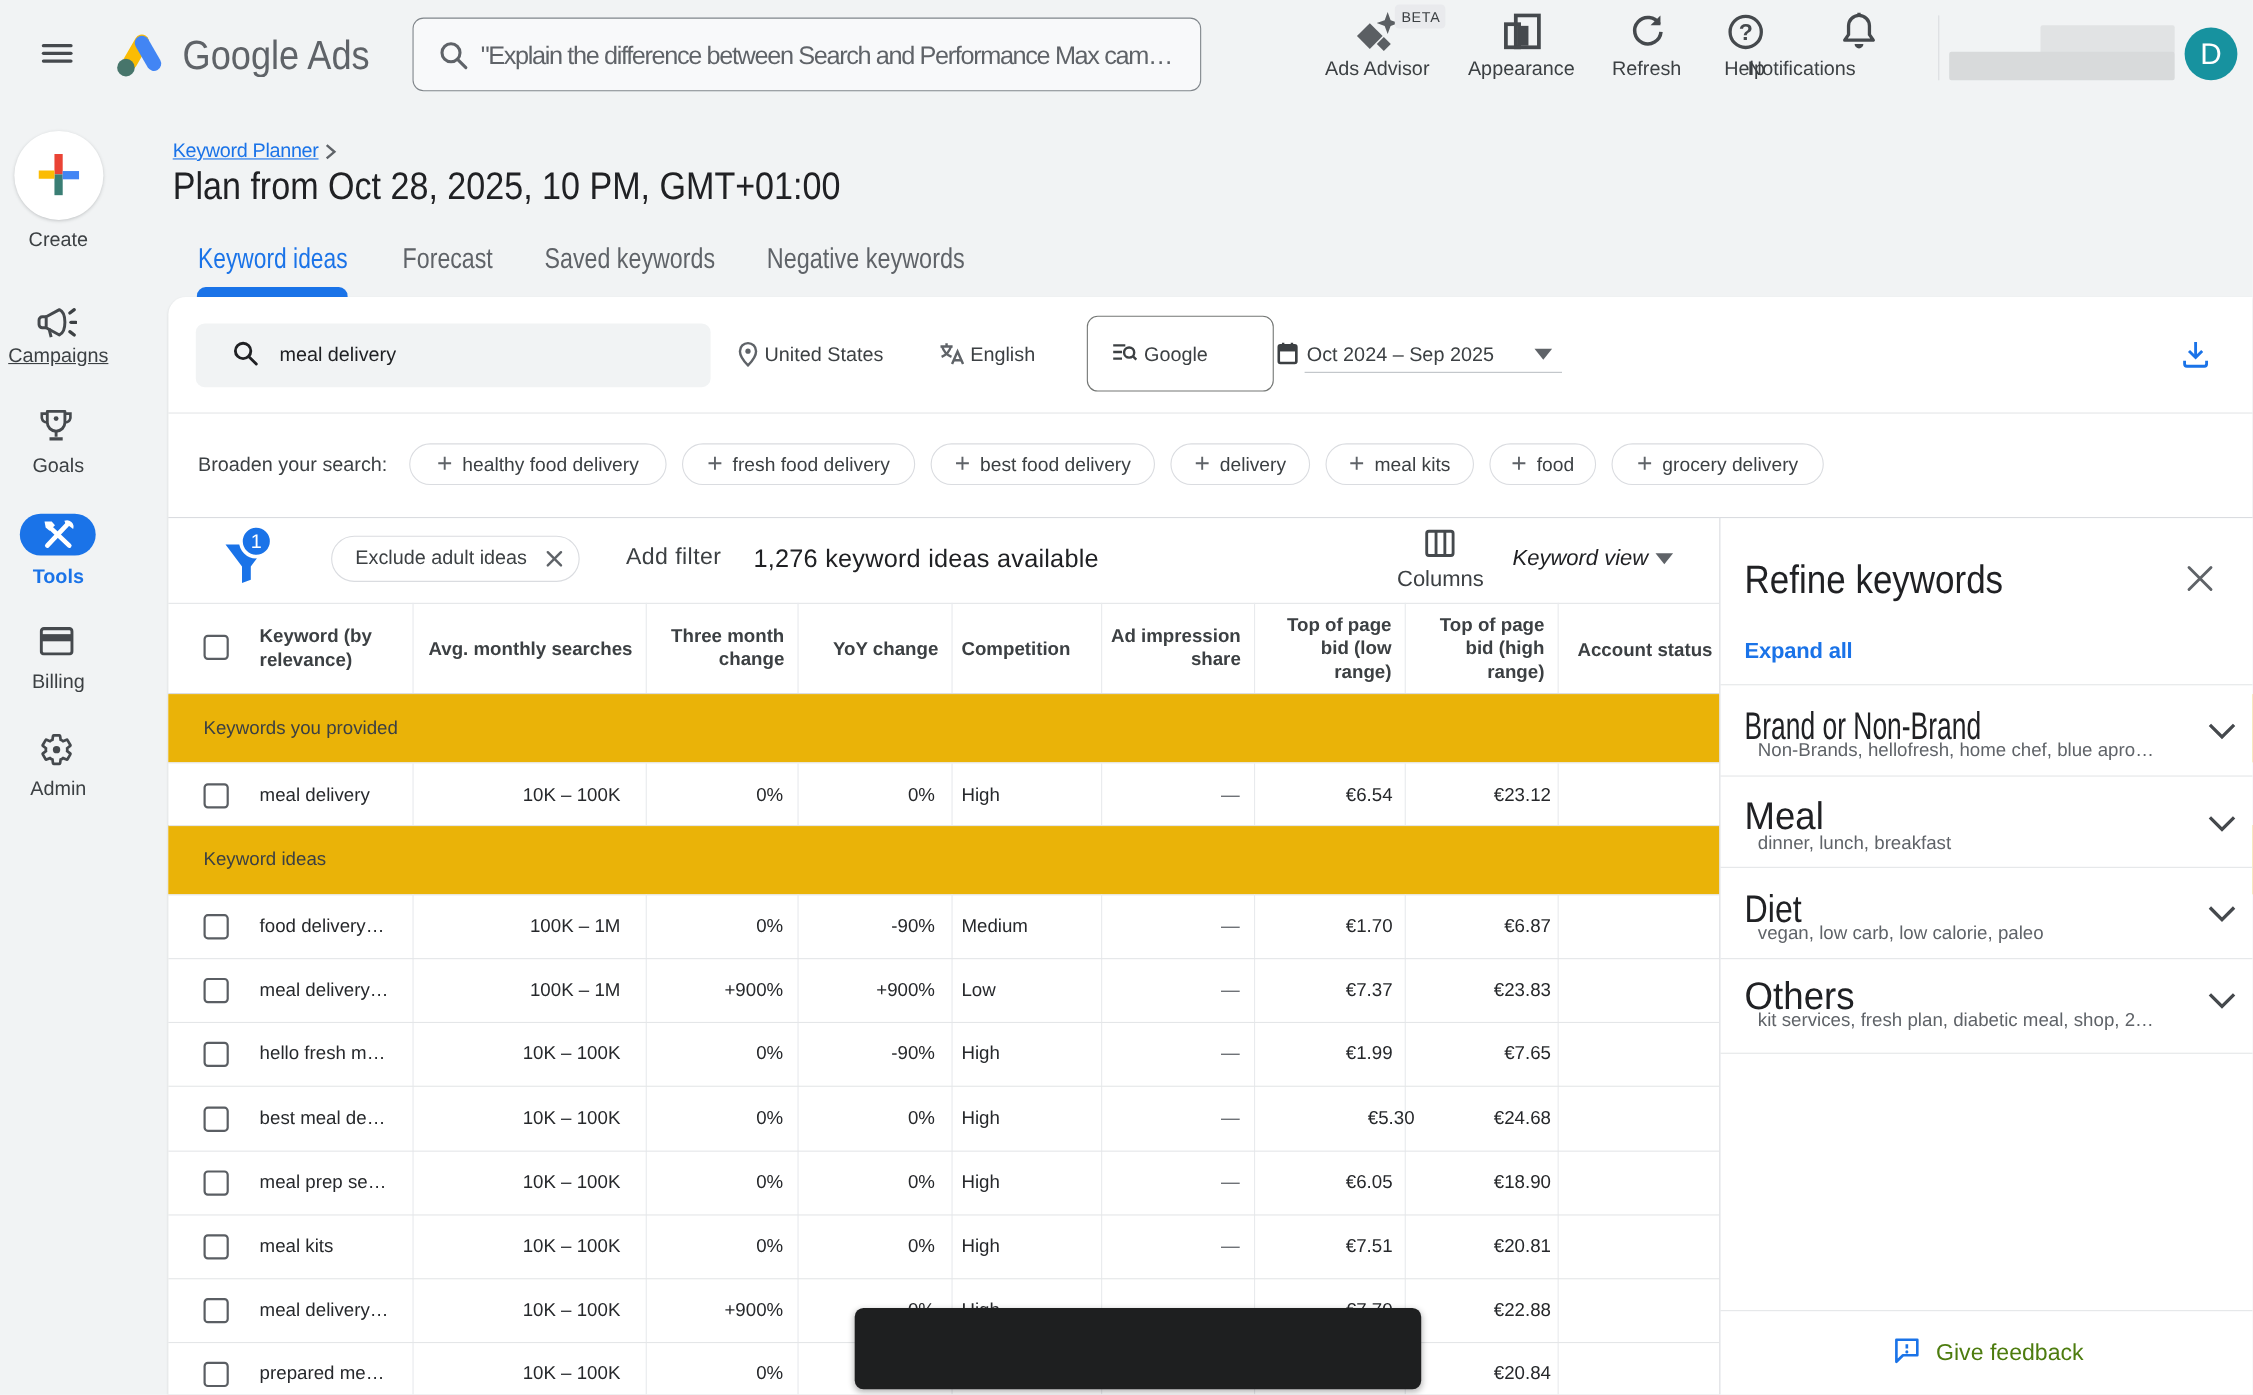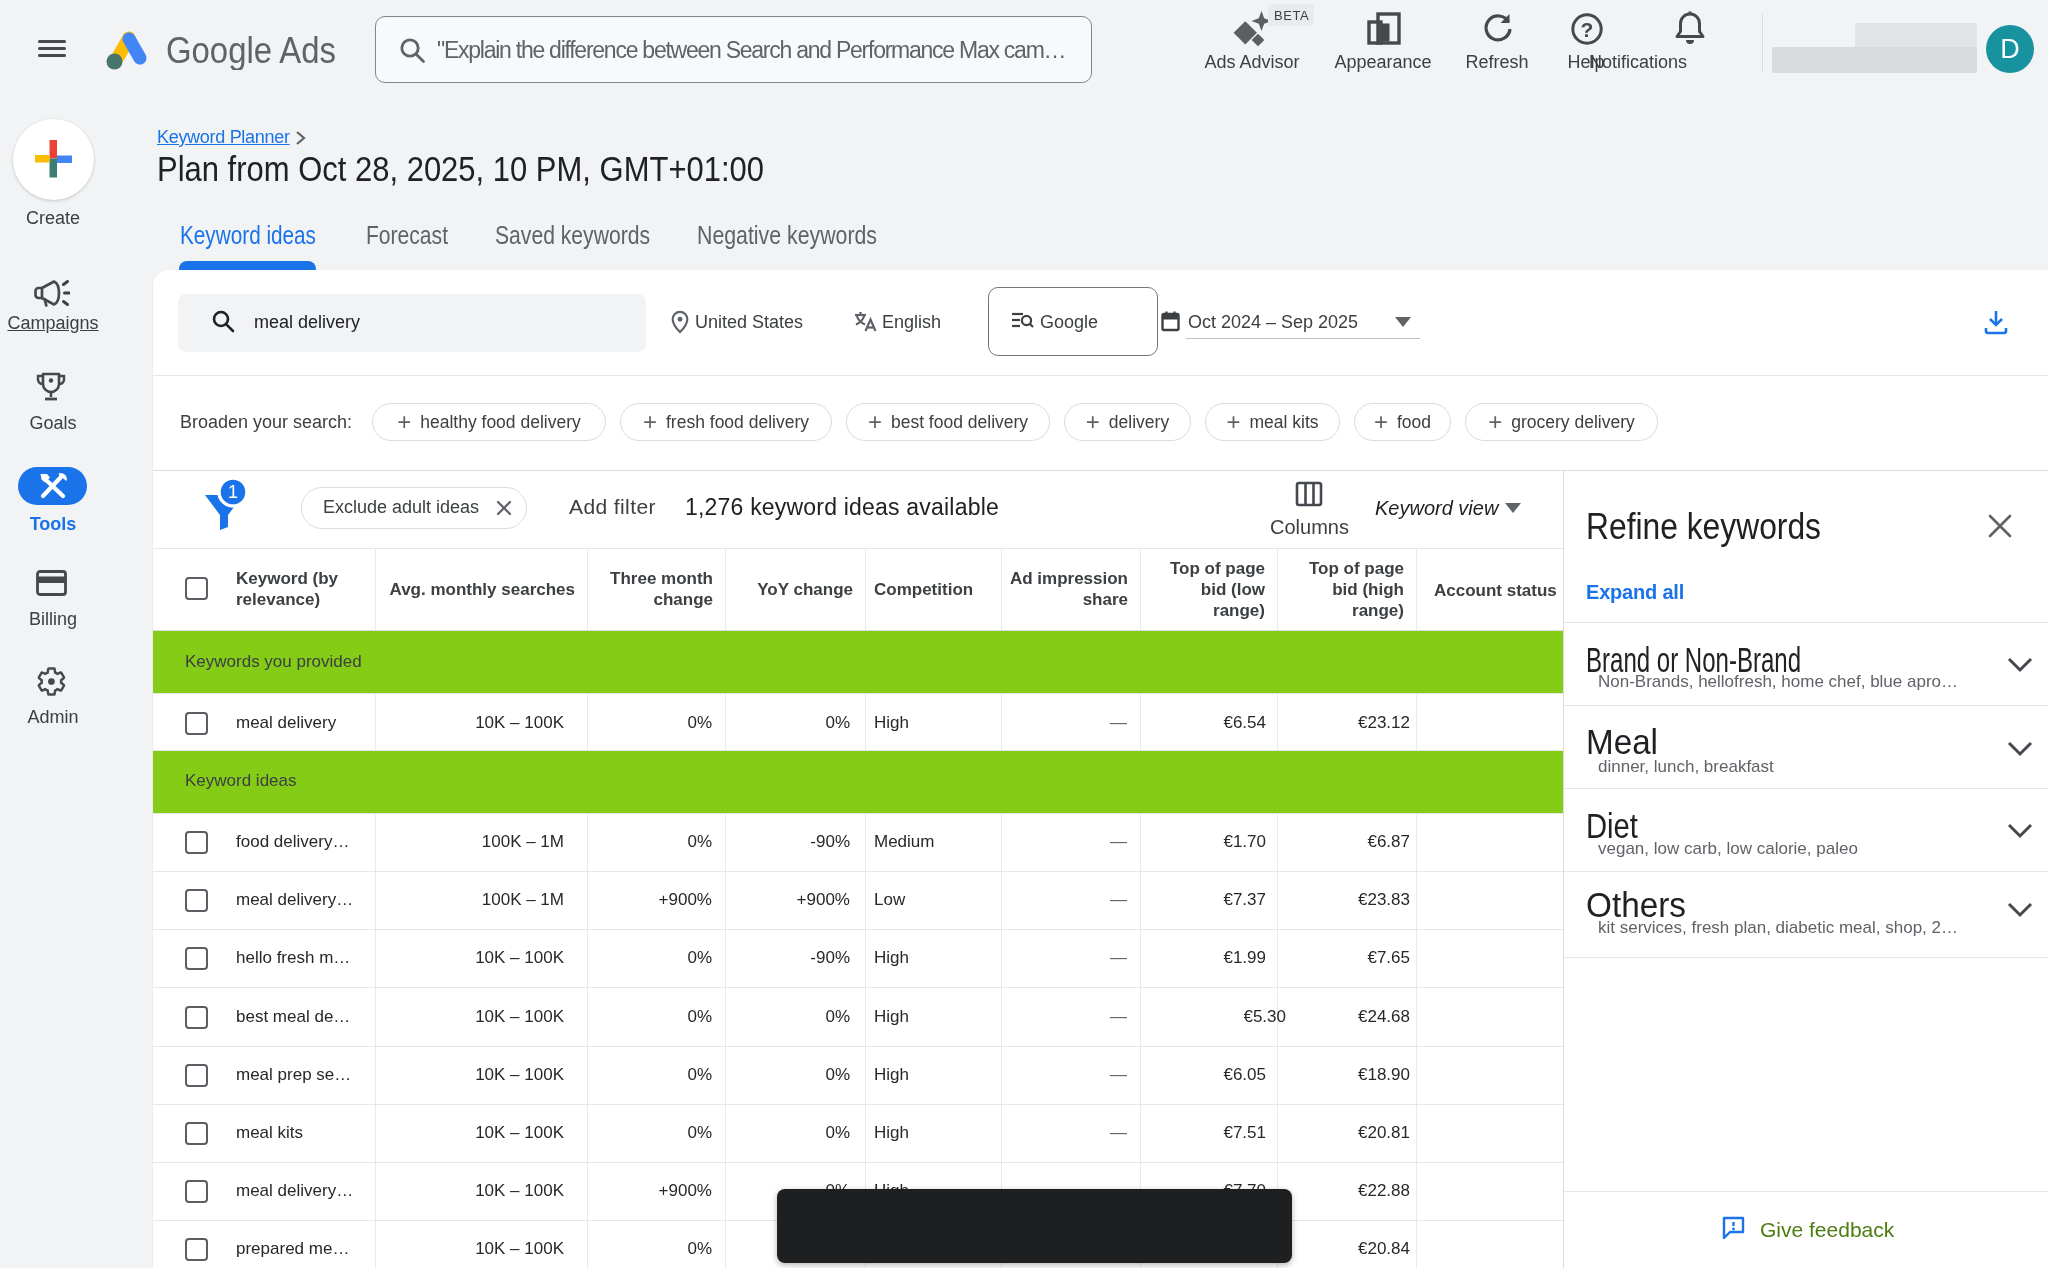--- a/index.html
+++ b/index.html
@@ -13,21 +13,21 @@
   .navlabel { position:absolute; font-size:18px; color:#3c4043; white-space:nowrap; transform:translateX(-50%); }
   .card { position:absolute; left:153px; top:270px; width:1895px; height:998px; background:#fff; border-radius:16px 0 0 0; box-shadow:0 1px 2px rgba(60,64,67,.15); }
   .hdiv { position:absolute; height:1px; background:#e4e6e8; }
   .vdiv { position:absolute; width:1px; background:#e8eaed; }
   .chip { position:absolute; top:403px; height:38px; border:1px solid #dadce0; border-radius:19px; display:flex; align-items:center; justify-content:center; font-size:17.5px; color:#3c4043; background:#fff; }
   .chip .pl { font-size:24px; color:#5f6368; margin-right:9px; font-weight:400; line-height:20px;}
   .cell { position:absolute; font-size:17px; color:#26282b; white-space:nowrap; }
   .hdr { position:absolute; font-size:17px; color:#3c4043; font-weight:bold; line-height:21px; white-space:nowrap; }
   .hdrr { text-align:right; transform:translateX(-100%); }
   .cb { position:absolute; width:23px; height:23px; border:2.6px solid #5a5e63; border-radius:4px; background:#fff; }
-  .band { position:absolute; left:153px; width:1895px; background:#84cc16; font-size:17px; color:#3c4043; }
+  .band { position:absolute; left:153px; width:1895px; background:#eab308; font-size:17px; color:#3c4043; }
   .band span { position:absolute; left:32px; }
   .sect-sub { position:absolute; left:1586px; font-size:17px; color:#5f6368; letter-spacing:0px; white-space:nowrap;margin-left:12px; }
 </style>
 </head>
 <body>
 <div id="app">
 
   <div class="abs ham" style="left:38px; top:40px; width:28px; height:17px;">
     <b style="top:0"></b>
       <b style="top:7px"></b>

